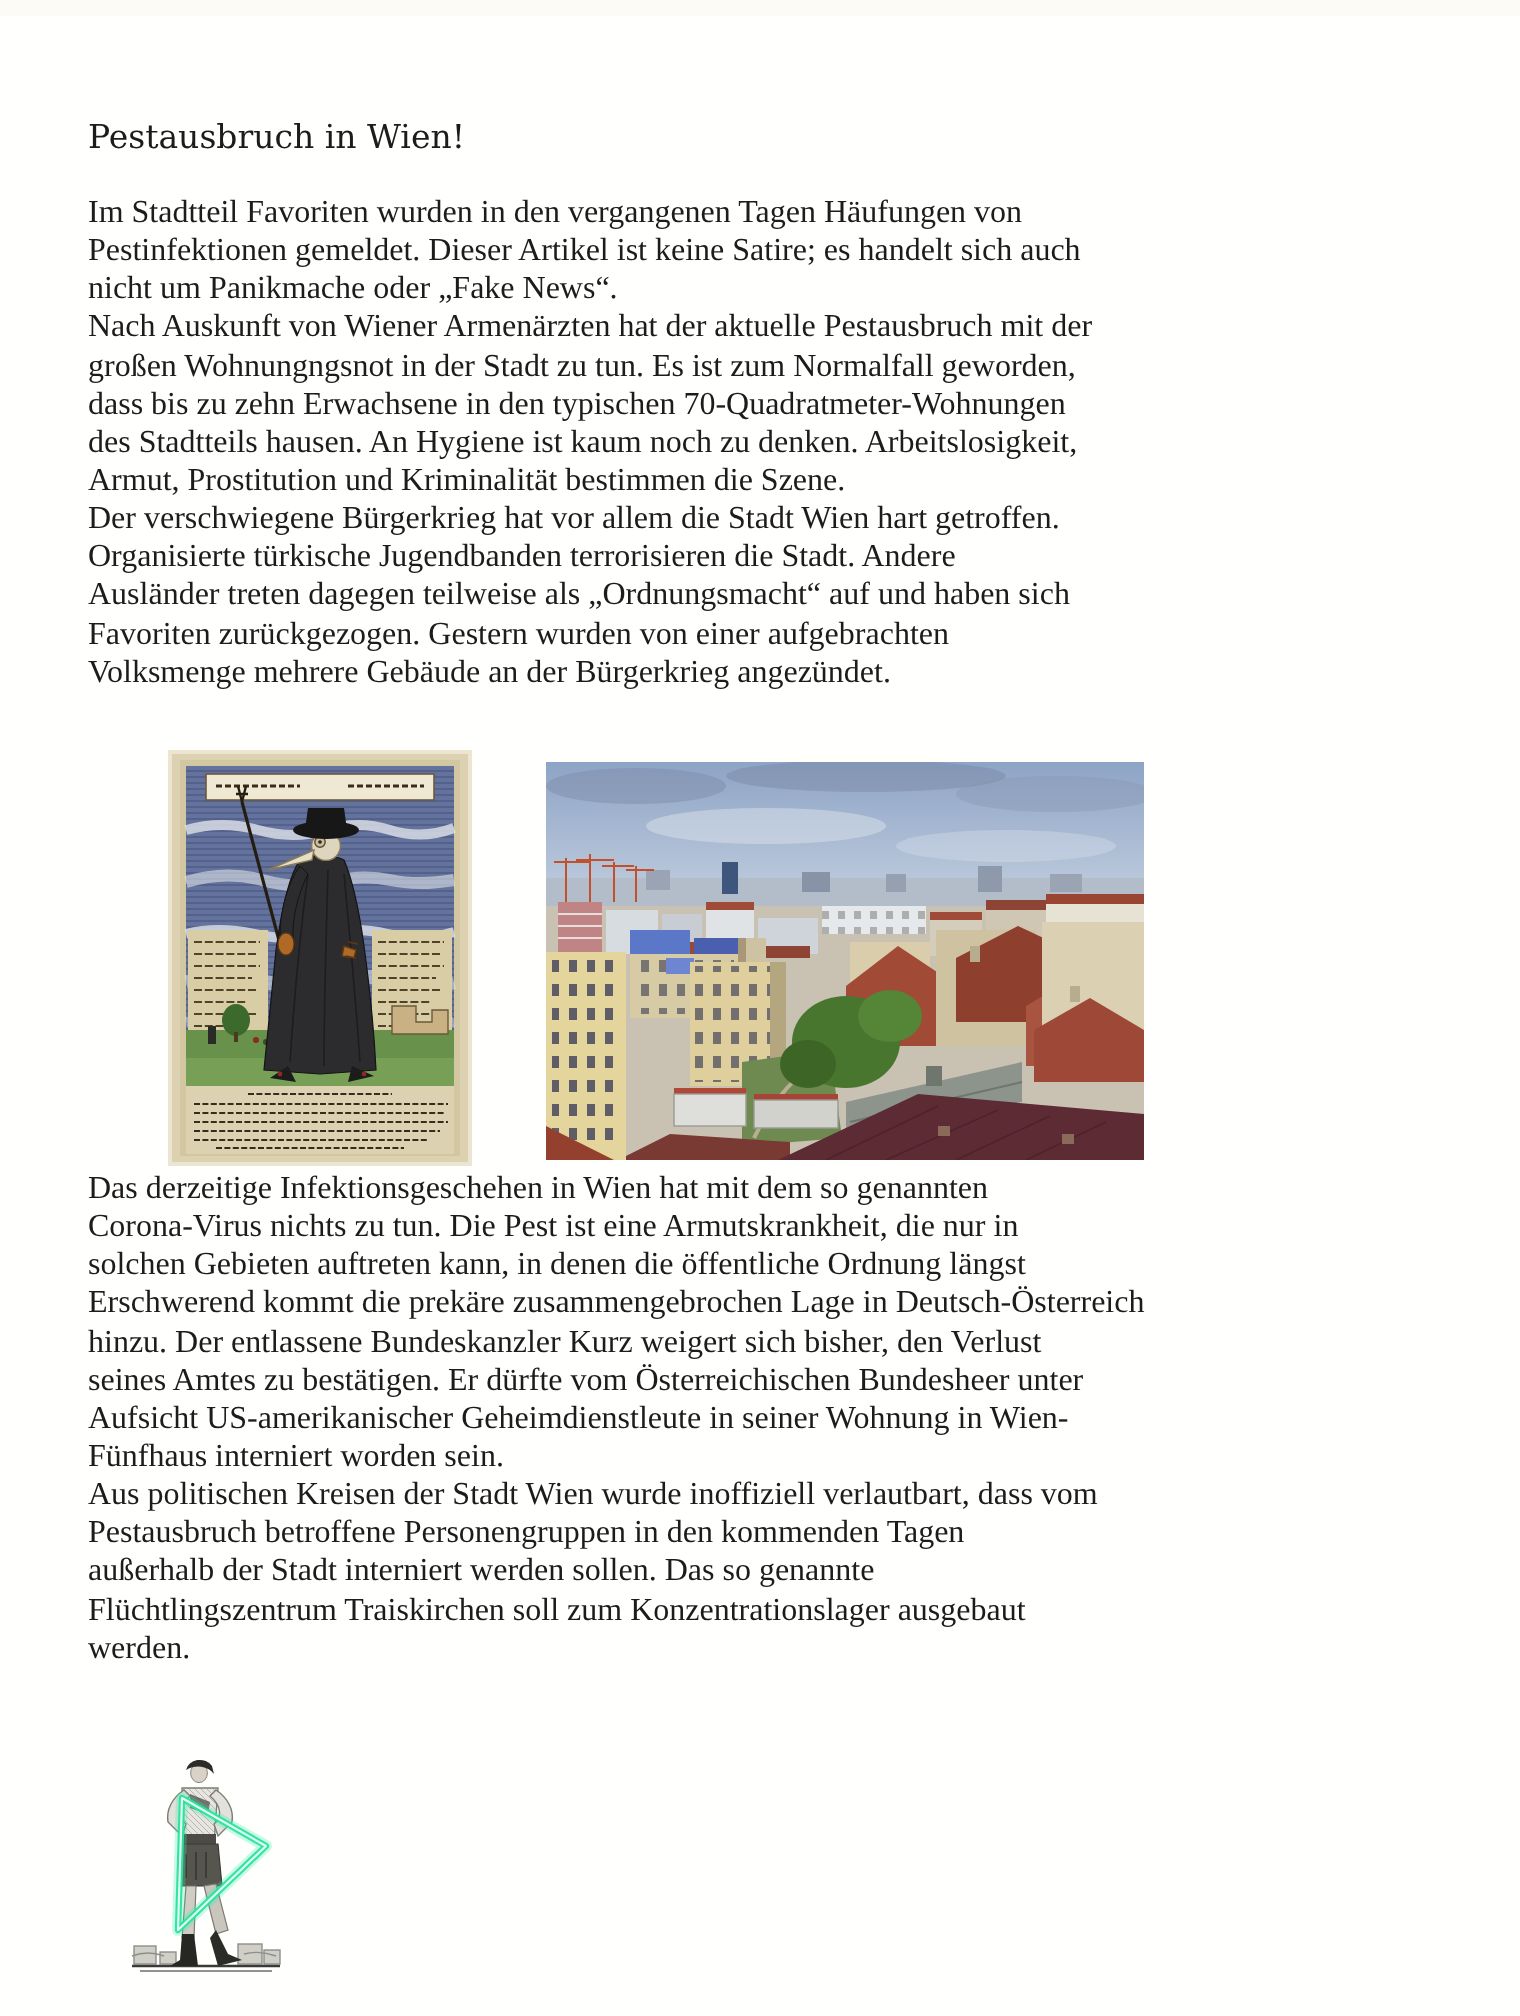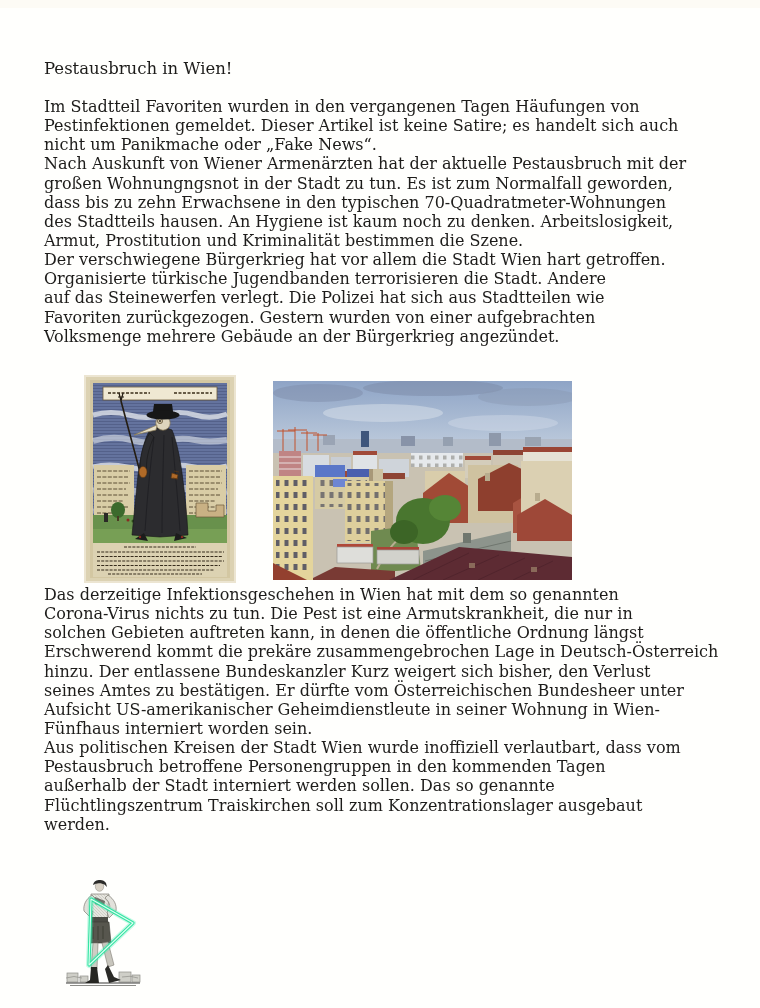--- a/index.html
+++ b/index.html
@@ -1,20 +1,20 @@
 <!DOCTYPE html>
 <html><head>
 <meta charset="utf-8">
 <style>
   html,body{margin:0;padding:0;background:#ffffff;}
   .page{position:relative;width:760px;height:1008px;background:#fffffd;overflow:hidden;
         font-family:"DejaVu Serif","Liberation Serif",serif;color:#1d1c1a;}
   .top-band{position:absolute;left:0;top:0;width:760px;height:8px;background:#fdfbf5;}
   .title{position:absolute;left:44px;top:59px;font-size:16.5px;line-height:19px;white-space:nowrap;}
-  .textblock{position:absolute;left:44px;font-size:16px;}
+  .textblock{position:absolute;left:44px;font-size:16px;font-family:Liberation Serif, serif;}
   #block1{top:97px;}
   #block2{top:585px;}
   .textblock .text-line{height:19.15px;line-height:19.15px;white-space:nowrap;}
   .fig{position:absolute;display:block;}
   #fig-plague{left:84px;top:375px;width:152px;height:208px;}
   #fig-city{left:273px;top:381px;width:299px;height:199px;}
   #fig-triangle{left:62px;top:877px;width:82px;height:114px;}
   svg{display:block;width:100%;height:100%;}
 </style>
 </head>
@@ -29,21 +29,21 @@
       <div class="text-line">Im Stadtteil Favoriten wurden in den vergangenen Tagen Häufungen von</div>
       <div class="text-line">Pestinfektionen gemeldet. Dieser Artikel ist keine Satire; es handelt sich auch</div>
       <div class="text-line">nicht um Panikmache oder „Fake News“.</div>
       <div class="text-line">Nach Auskunft von Wiener Armenärzten hat der aktuelle Pestausbruch mit der</div>
       <div class="text-line">großen Wohnungngsnot in der Stadt zu tun. Es ist zum Normalfall geworden,</div>
       <div class="text-line">dass bis zu zehn Erwachsene in den typischen 70-Quadratmeter-Wohnungen</div>
       <div class="text-line">des Stadtteils hausen. An Hygiene ist kaum noch zu denken. Arbeitslosigkeit,</div>
       <div class="text-line">Armut, Prostitution und Kriminalität bestimmen die Szene.</div>
       <div class="text-line">Der verschwiegene Bürgerkrieg hat vor allem die Stadt Wien hart getroffen.</div>
       <div class="text-line">Organisierte türkische Jugendbanden terrorisieren die Stadt. Andere</div>
-      <div class="text-line">auf das Steinewerfen verlegt. Die Polizei hat sich aus Stadtteilen wie</div>
+      <div class="text-line">Ausländer treten dagegen teilweise als „Ordnungsmacht“ auf und haben sich</div>
       <div class="text-line">Favoriten zurückgezogen. Gestern wurden von einer aufgebrachten</div>
       <div class="text-line">Volksmenge mehrere Gebäude an der Bürgerkrieg angezündet.</div>
     </div>
 
   <div class="fig" id="fig-plague">
     <svg viewBox="0 0 152 208" preserveAspectRatio="none">
       <defs>
         <pattern id="pd-skh" width="4" height="3" patternUnits="userSpaceOnUse">
           <path d="M0,1.5 H4" stroke="#222b4a" stroke-width="0.7"></path>
         </pattern>

